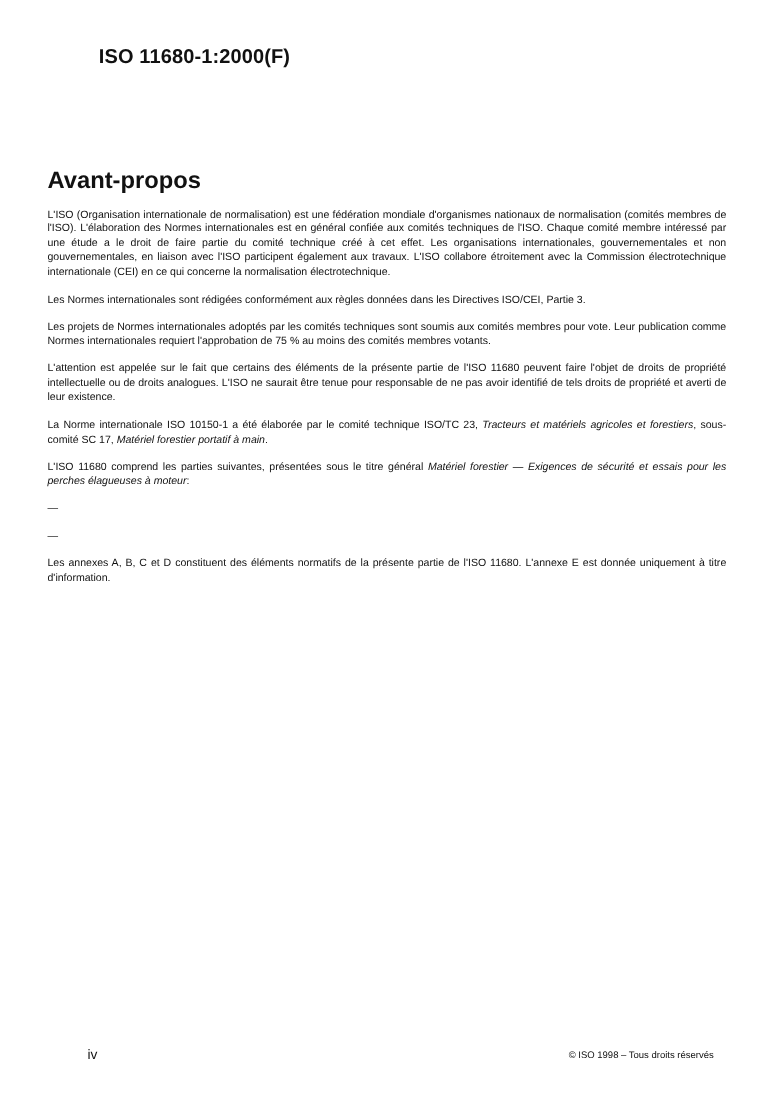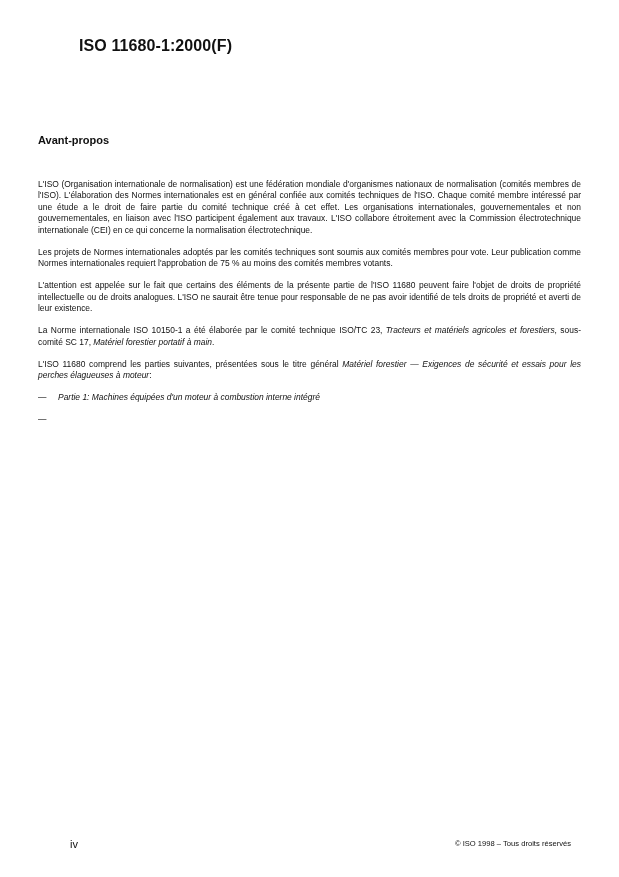--- a/index.html
+++ b/index.html
@@ -1,45 +1,46 @@
 <!DOCTYPE html>
 <html><head>
 <meta charset="utf-8">
 <style>
   html, body { margin: 0; padding: 0; background: #ffffff; }
   body { width: 619px; height: 877px; position: relative; overflow: hidden;
          font-family: "Liberation Sans", sans-serif; color: #111; }
   .doc-id { position: absolute; left: 38px; top: 37px; font-size: 16px; font-weight: bold; letter-spacing: 0.1px; margin-left: 41px; }
-  .heading { position: absolute; left: 38px; top: 134px; font-size: 11px; font-weight: bold; margin: 0; }
-  .body { position: absolute; left: 38px; top: 179px; width: 543px; font-size: 8.45px; line-height: 11.45px; }
+  .heading { position: absolute; left: 38px; top: 134px; font-size: 19px; font-weight: bold; margin: 0; }
+  .body { position: absolute; left: 38px; top: 166px; width: 543px; font-size: 8.45px; line-height: 11.45px; }
   .body p { margin: 0 0 10.6px 0; text-align: justify; text-align-last: left; }
   .body p.single { text-align: left; }
   .body i { font-style: italic; margin-top: 44px; }
   .dash-item { display: flex; margin: 0 0 10.6px 0; }
   .dash { width: 20px; flex: 0 0 20px; }
   .dash-text { font-style: italic; }
   .footer-page { position: absolute; left: 38px; top: 838px; font-size: 11px; margin-left: 32px; }
   .footer-copy { position: absolute; right: 48px; top: 839px; font-size: 7.6px; }
 </style>
 </head>
 <body>
 
 <div class="doc-id">ISO 11680-1:2000(F)</div>
 
 <h1 class="heading">Avant-propos</h1>
 
 <div class="body">
   <p>L'ISO (Organisation internationale de normalisation) est une fédération mondiale d'organismes nationaux de normalisation (comités membres de l'ISO). L'élaboration des Normes internationales est en général confiée aux comités techniques de l'ISO. Chaque comité membre intéressé par une étude a le droit de faire partie du comité technique créé à cet effet. Les organisations internationales, gouvernementales et non gouvernementales, en liaison avec l'ISO participent également aux travaux. L'ISO collabore étroitement avec la Commission électrotechnique internationale (CEI) en ce qui concerne la normalisation électrotechnique.</p>
+  <p class="single">Les Normes internationales sont rédigées conformément aux règles données dans les Directives ISO/CEI, Partie 3.</p>
   <p>Les projets de Normes internationales adoptés par les comités techniques sont soumis aux comités membres pour vote. Leur publication comme Normes internationales requiert l'approbation de 75 % au moins des comités membres votants.</p>
   <p>L'attention est appelée sur le fait que certains des éléments de la présente partie de l'ISO 11680 peuvent faire l'objet de droits de propriété intellectuelle ou de droits analogues. L'ISO ne saurait être tenue pour responsable de ne pas avoir identifié de tels droits de propriété et averti de leur existence.</p>
   <p><span>La Norme internationale ISO 10150-1 a été élaborée par le comité technique ISO/TC 23, </span><i>Tracteurs et matériels agricoles et forestiers</i><span>, sous-comité SC 17, </span><i>Matériel forestier portatif à main</i><span>.</span></p>
   <p><span>L'ISO 11680 comprend les parties suivantes, présentées sous le titre général </span><i>Matériel forestier — Exigences de sécurité et essais pour les perches élagueuses à moteur</i><span>:</span></p>
   <div class="dash-item">
     <span class="dash">—</span>
-    <span class="dash-text">Partie 1: Machines équipées d'un moteur à combustion interne intégré</span>
   </div>
   <div class="dash-item">
     <span class="dash">—</span>
   </div>
+  <p>Les annexes A, B, C et D constituent des éléments normatifs de la présente partie de l'ISO 11680. L'annexe E est donnée uniquement à titre d'information.</p>
 </div>
 
 <div class="footer-page">iv</div>
 <div class="footer-copy">© ISO 1998 – Tous droits réservés</div>
 
 </body></html>

